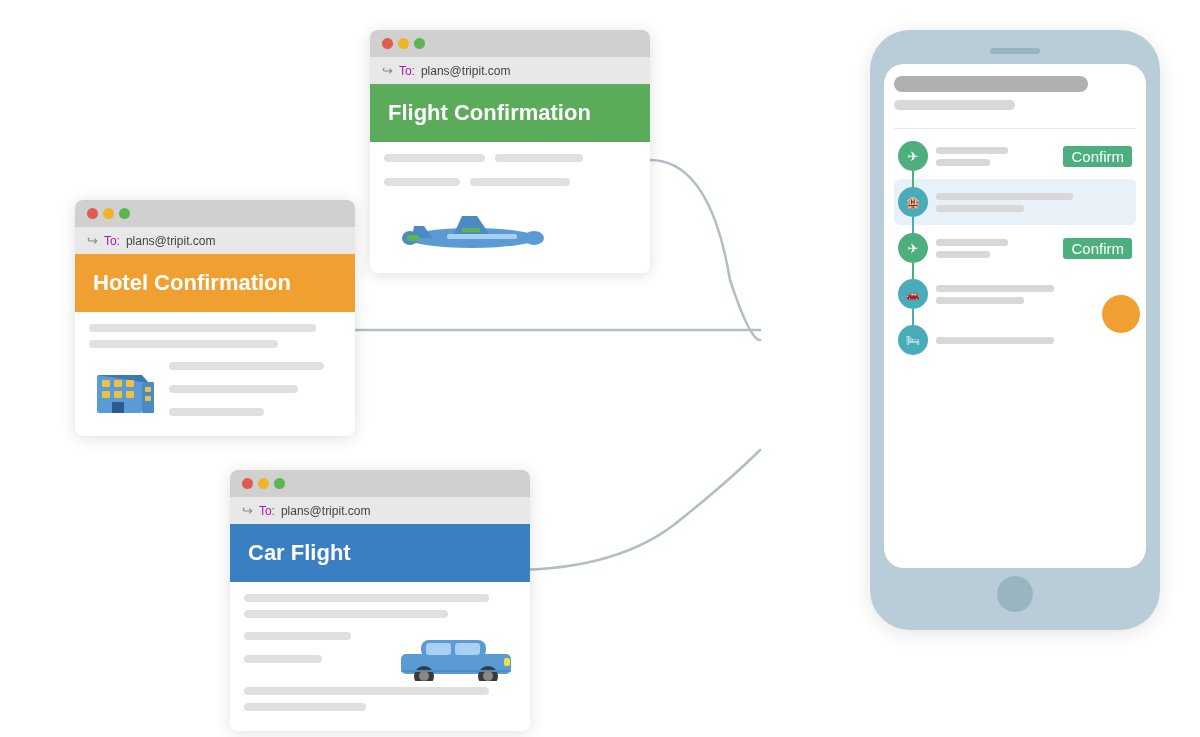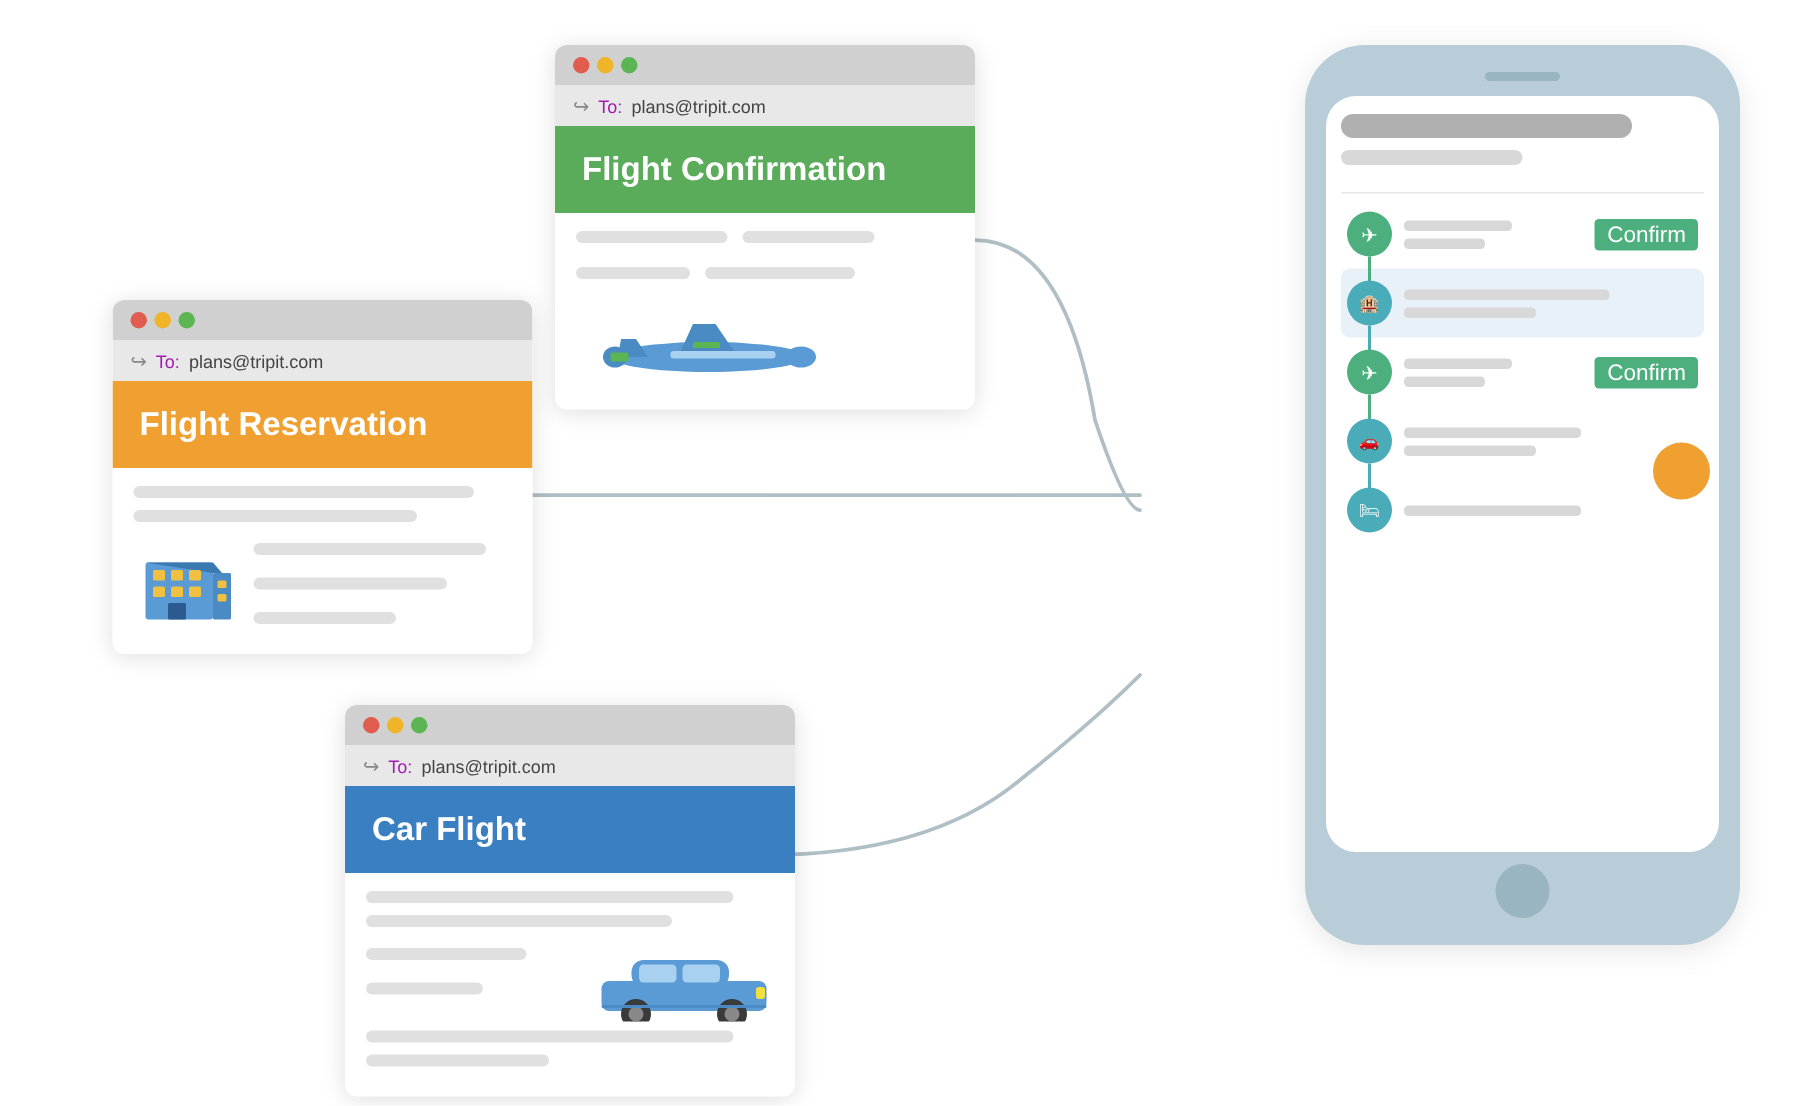--- a/index.html
+++ b/index.html
@@ -275,21 +275,21 @@
       <div class="tl tl-yellow"></div>
       <div class="tl tl-green"></div>
     </div>
   </div>
   <div class="card-to-bar">
     <span class="forward-icon">↪</span>
     <span class="to-label">To:</span>
     <span class="to-email">plans@tripit.com</span>
   </div>
   <div class="card-header-hotel">
-    <span class="card-header-text">Flight Reservation</span>
+    <span class="card-header-text">Hotel Confirmation</span>
   </div>
   <div class="card-body">
     <div class="card-line long"></div>
     <div class="card-line medium"></div>
     <div class="card-content-row">
       <div class="card-icon-area">
 
         <svg width="65" height="55" viewBox="0 0 65 55" class="hotel-svg">
 
           <rect x="5" y="15" width="45" height="38" fill="#5b9bd5" rx="2"></rect>

